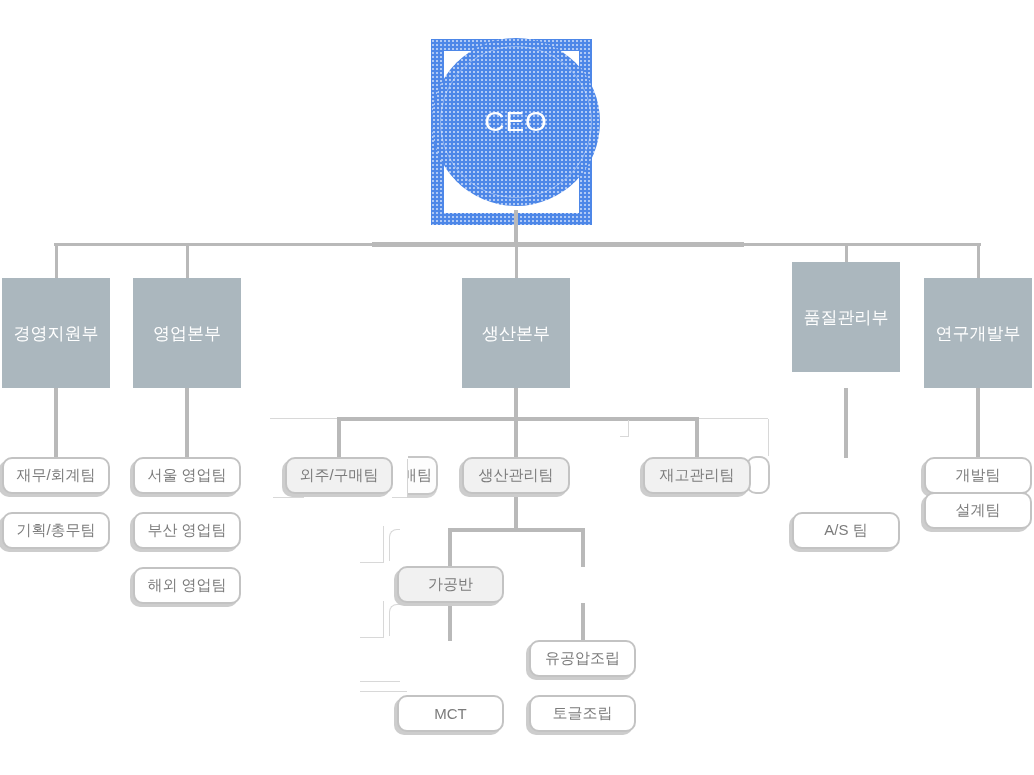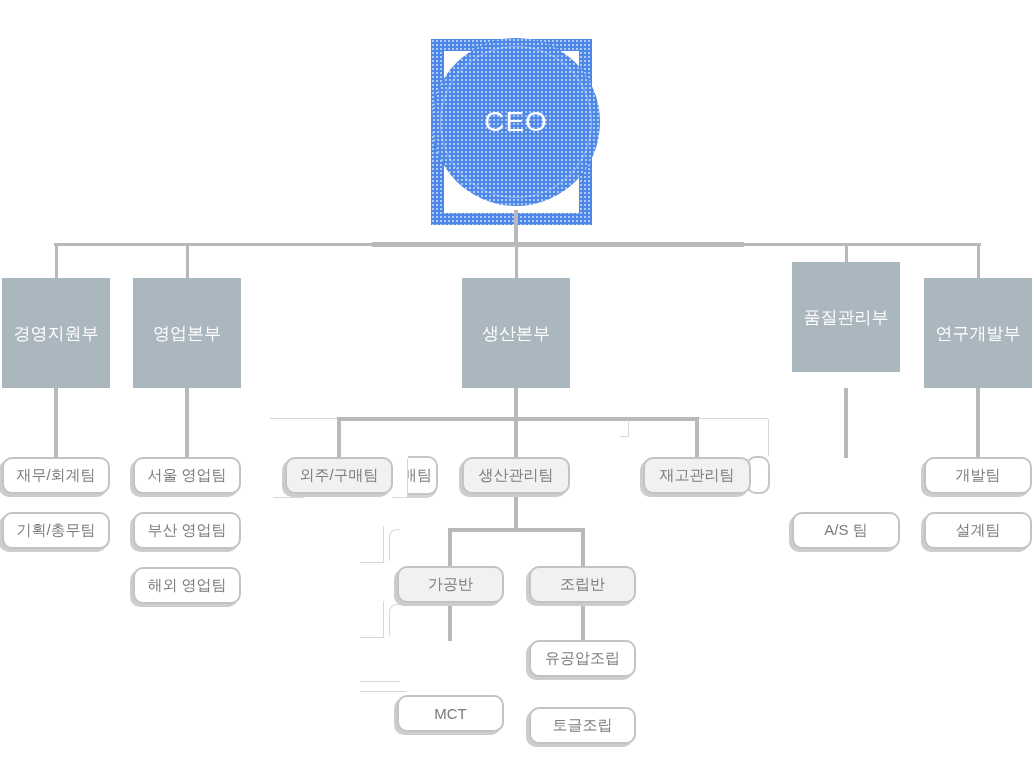--- a/index.html
+++ b/index.html
@@ -130,37 +130,34 @@
   <div class="team gray" style="left:462px;top:457px;">
       <span>생산관리팀</span>
     </div>
   <div class="team gray" style="left:643px;top:457px;">
       <span>재고관리팀</span>
     </div>
 
   <div class="team gray w107" style="left:397px;top:566px;">
       <span>가공반</span>
     </div>
-  <div class="team gray w107" style="left:529px;top:566px;">
-      <span>조립반</span>
-    </div>
   <div class="team w107" style="left:397px;top:695px;text-align:center;">
       <span>MCT</span>
     </div>
   <div class="team w107" style="left:529px;top:640px;">
       <span>유공압조립</span>
     </div>
-  <div class="team w107" style="left:529px;top:695px;margin-top:12px;">
+  <div class="team w107" style="left:529px;top:695px;">
       <span>토글조립</span>
     </div>
 
   <div class="team" style="left:792px;top:512px;">
       <span>A/S 팀</span>
     </div>
 
   <div class="team" style="left:924px;top:457px;">
       <span>개발팀</span>
     </div>
-  <div class="team" style="left:924px;top:512px;justify-content:center;">
+  <div class="team" style="left:924px;top:492px;justify-content:center;">
       <span>설계팀</span>
     </div>
 
 </div>
 
 </body></html>

